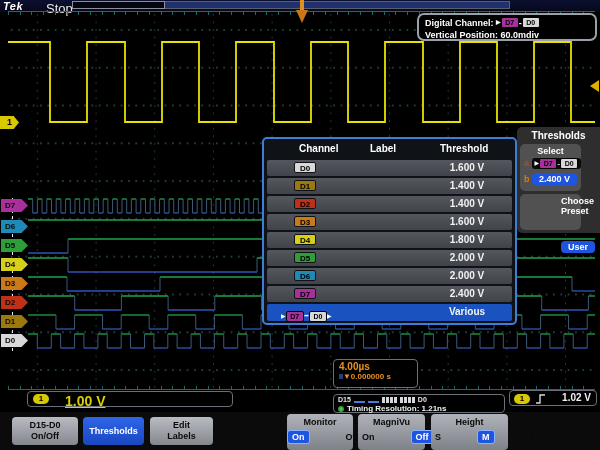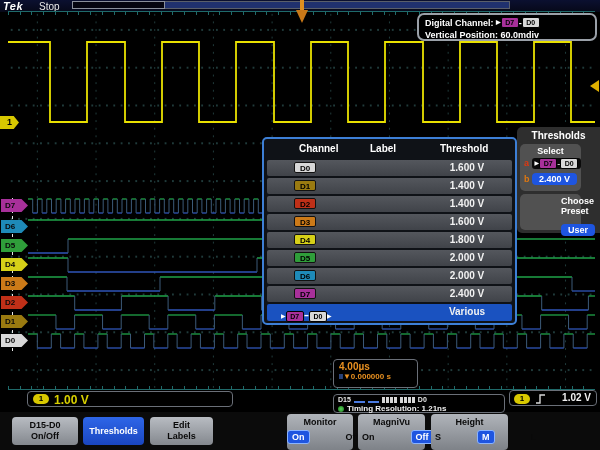--- a/index.html
+++ b/index.html
@@ -3,21 +3,21 @@
 <meta charset="utf-8">
 <style>
   html,body{margin:0;padding:0;background:#000;}
   .screen{position:relative;width:600px;height:450px;background:#000;overflow:hidden;
           font-family:"Liberation Sans",sans-serif;color:#fff;}
   .abs{position:absolute;}
 
   
   .topbar{left:0;top:0;width:600px;height:12px;background:linear-gradient(#0b1030,#060818);}
   .tek-logo{left:3px;top:0px;font-size:11px;font-weight:bold;font-style:italic;color:#fff;letter-spacing:.5px;}
-  .acq-status{left:39px;top:1px;font-size:10px;color:#e8e8e8;}
+  .acq-status{left:46px;top:1px;font-size:13px;color:#e8e8e8;}
   .recbar{left:72px;top:1px;width:438px;height:8px;display:flex;z-index:3;}
   .recbar .seg1{width:93px;height:100%;box-sizing:border-box;border:1px solid #8a8f9a;background:#05050f;}
   .recbar .seg2{flex:1;height:100%;box-sizing:border-box;border:1px solid #5a5f6a;border-left:none;background:#20316e;}
   .trig-pos{left:296px;top:0;width:12px;height:26px;z-index:4;}
   .trig-pos .stem{position:absolute;left:4px;top:0;width:4px;height:10px;background:#e09020;}
   .trig-pos .tri{position:absolute;left:0;top:10px;width:0;height:0;border-left:6px solid transparent;border-right:6px solid transparent;border-top:13px solid #c87818;}
 
   
   .graticule{left:8px;top:11px;width:587px;height:378px;z-index:0;
     background-image:
@@ -72,21 +72,21 @@
   .knob-letter{font-weight:bold;}
   .sel-pill{display:inline-block;background:#0a0a0a;border-radius:3px;padding:0 3px;height:11px;line-height:11px;vertical-align:middle;}
   .blue-pill{display:inline-block;background:#1e55e0;border-radius:4px;color:#fff;font-size:9px;font-weight:bold;
       padding:0 7px;height:12px;line-height:12px;}
 
   
   .rbox{background:#000;border:1px solid #6a6f78;border-radius:4px;box-sizing:border-box;z-index:7;}
   .ch1-box{left:27px;top:391px;width:206px;height:16px;}
   .badge1{position:absolute;left:5px;top:2px;width:16px;height:10px;background:#d8c800;border-radius:6px;
       color:#000;font-size:8px;font-weight:bold;text-align:center;line-height:10px;}
-  .ch1-box .val{position:absolute;left:26px;top:1px;font-size:12px;font-weight:bold;color:#d8d000;}
+  .ch1-box .val{position:absolute;left:37px;top:1px;font-size:14px;font-weight:bold;color:#d8d000;text-decoration:underline;}
   .hbox{left:333px;top:359px;width:85px;height:29px;padding:1px 5px;}
   .hbox .l1{font-size:10px;font-weight:bold;color:#e89020;line-height:11px;}
   .hbox .l2{font-size:8px;font-weight:bold;color:#e89020;line-height:9px;}
   .hbox .tpre{color:#4a7ae0;font-size:7px;}
   .abox{left:421px;top:371px;width:82px;height:23px;padding:1px 6px;}
   .abox div{font-size:9px;font-weight:bold;color:#f0f0f0;line-height:10px;}
   .dbox{left:333px;top:394px;width:172px;height:19px;padding:0 4px;}
   .dbox .l1{height:9px;line-height:9px;font-size:7px;font-weight:bold;color:#e8e8e8;display:flex;align-items:center;gap:3px;}
   .dash{display:inline-block;width:11px;height:2px;background:#4a7ae0;margin-top:4px;}
   .blkgrp{display:inline-flex;gap:1px;}
@@ -643,21 +643,21 @@
         <span class="knob-letter" style="color:#e03810">a</span>
         <span class="sel-pill"><span class="mini-arrow">▶</span><span class="chip" style="background: rgb(168, 48, 154);">D7</span><span>-</span><span class="chip" style="background: rgb(216, 216, 216);">D0</span></span>
       </div>
       <div class="knob-row" style="top:29px">
         <span class="knob-letter" style="color:#e07810">b</span>
         <span class="blue-pill">2.400 V</span>
       </div>
     </div>
     <div class="panel-box pb-preset">
       <div class="pb-head">Choose Preset</div>
-      <div style="margin-top:3px">
+      <div style="margin-top:20px">
         <span class="blue-pill">User</span>
       </div>
     </div>
   </div>
 
   <div class="abs rbox ch1-box">
     <span class="badge1">1</span>
     <span class="val">1.00 V</span>
   </div>
   <div class="abs rbox hbox">

